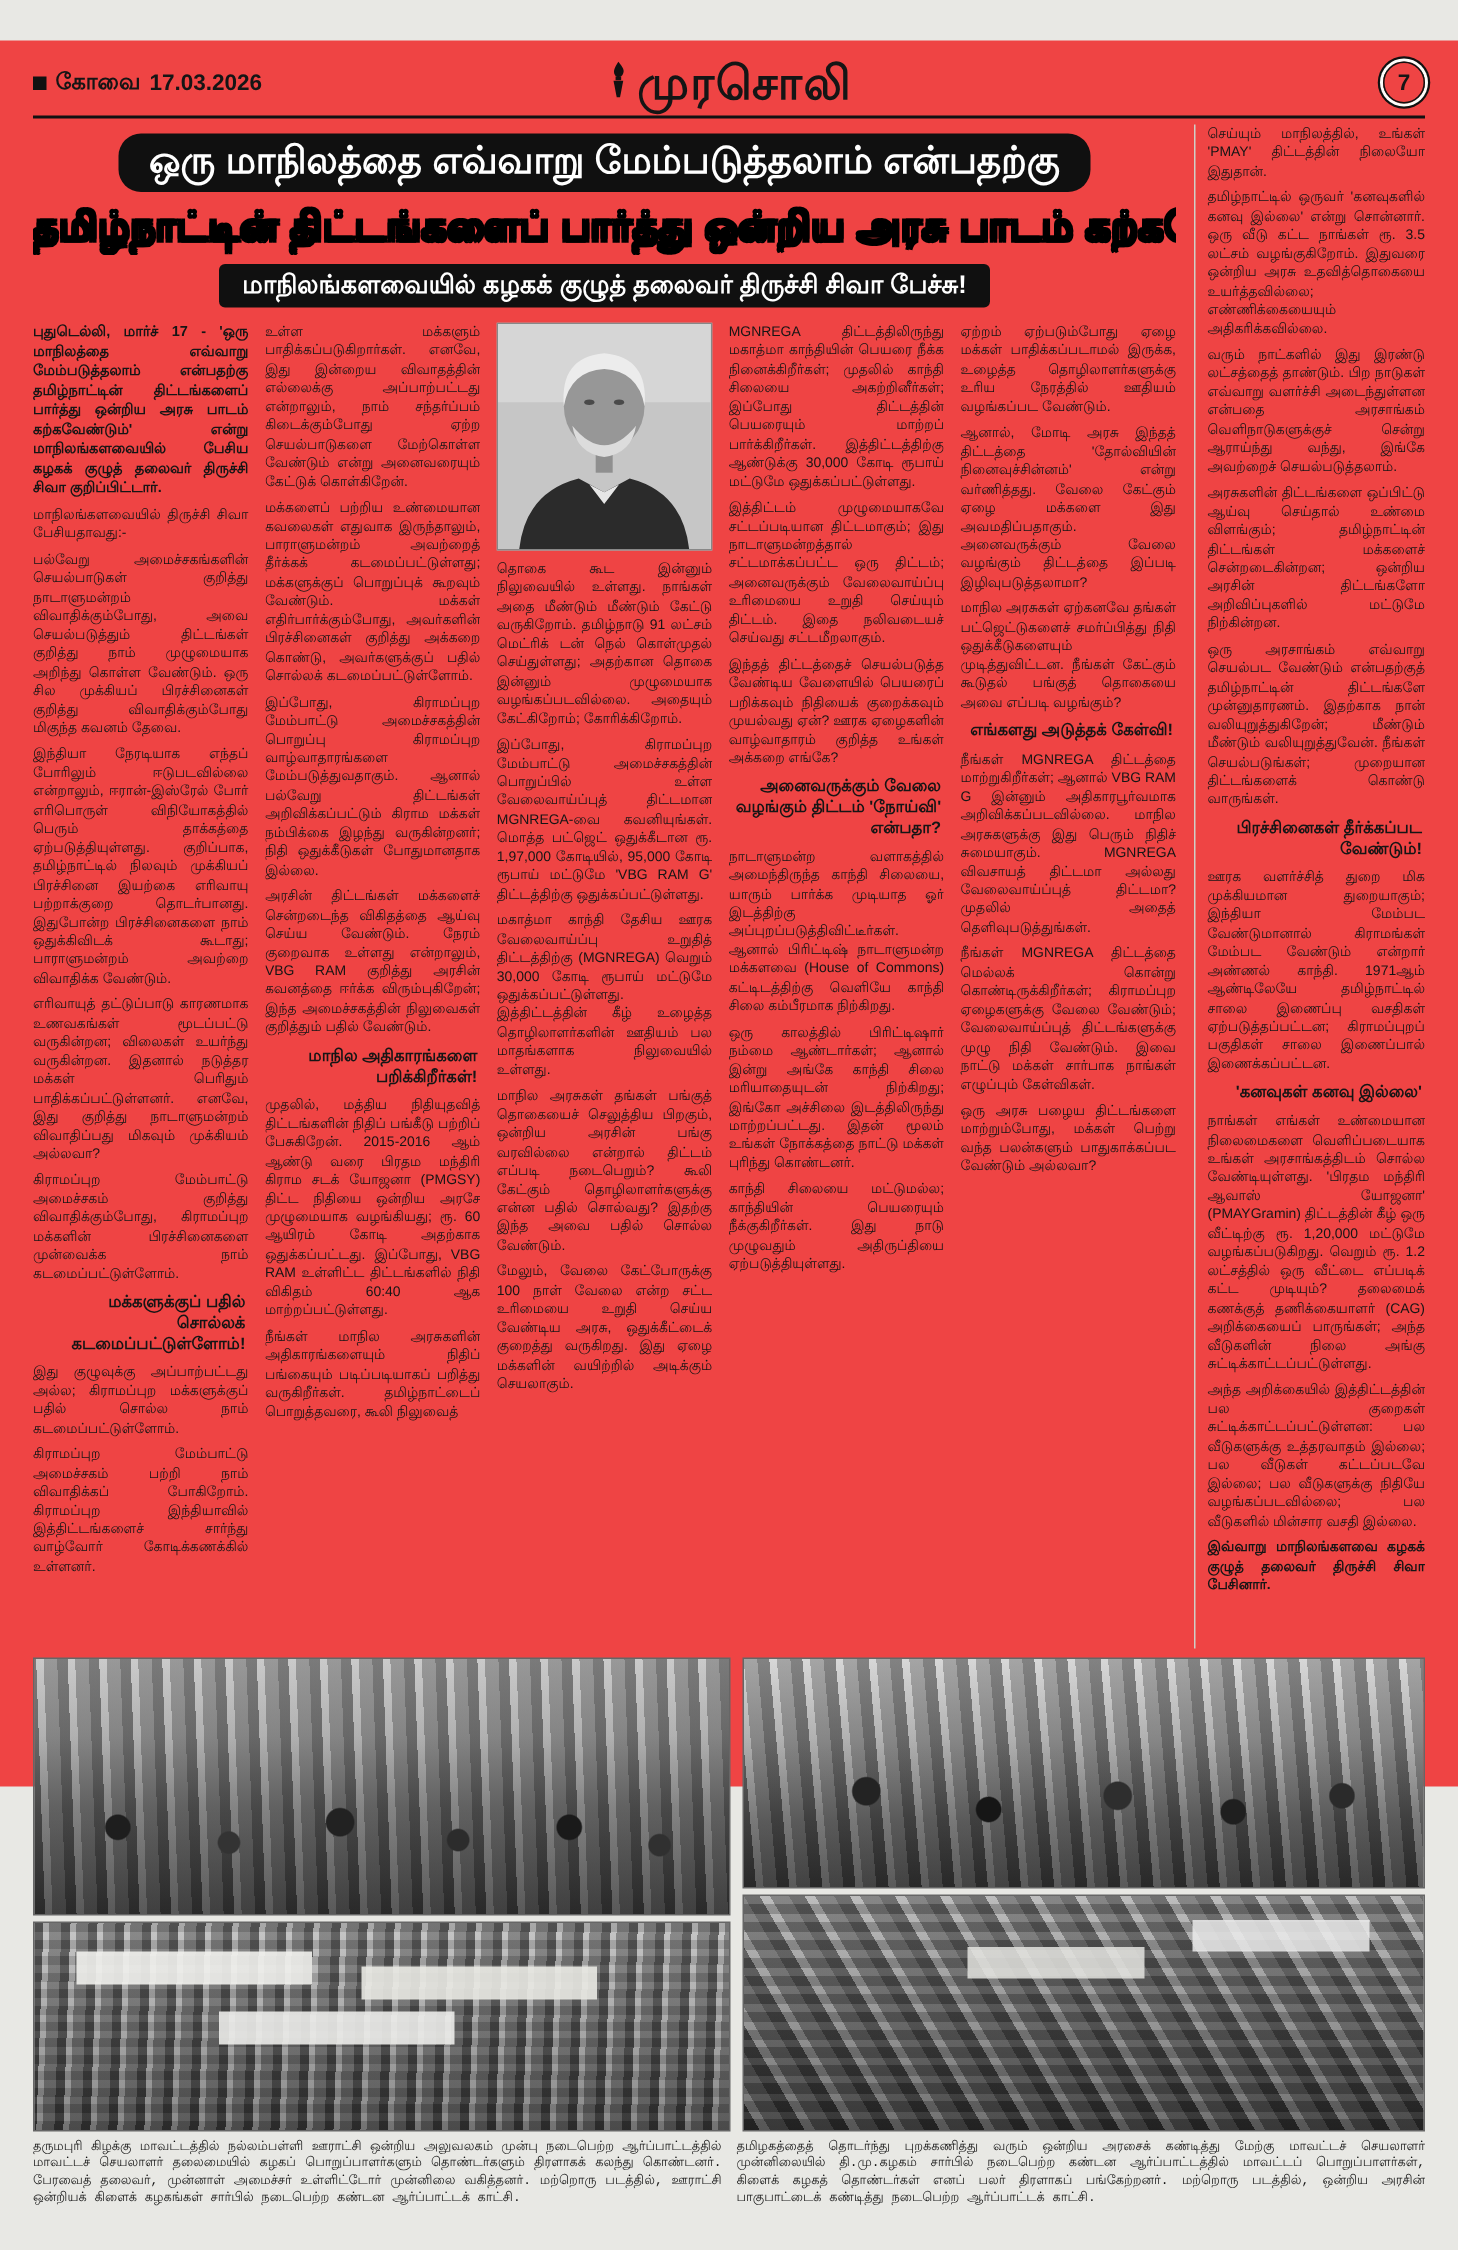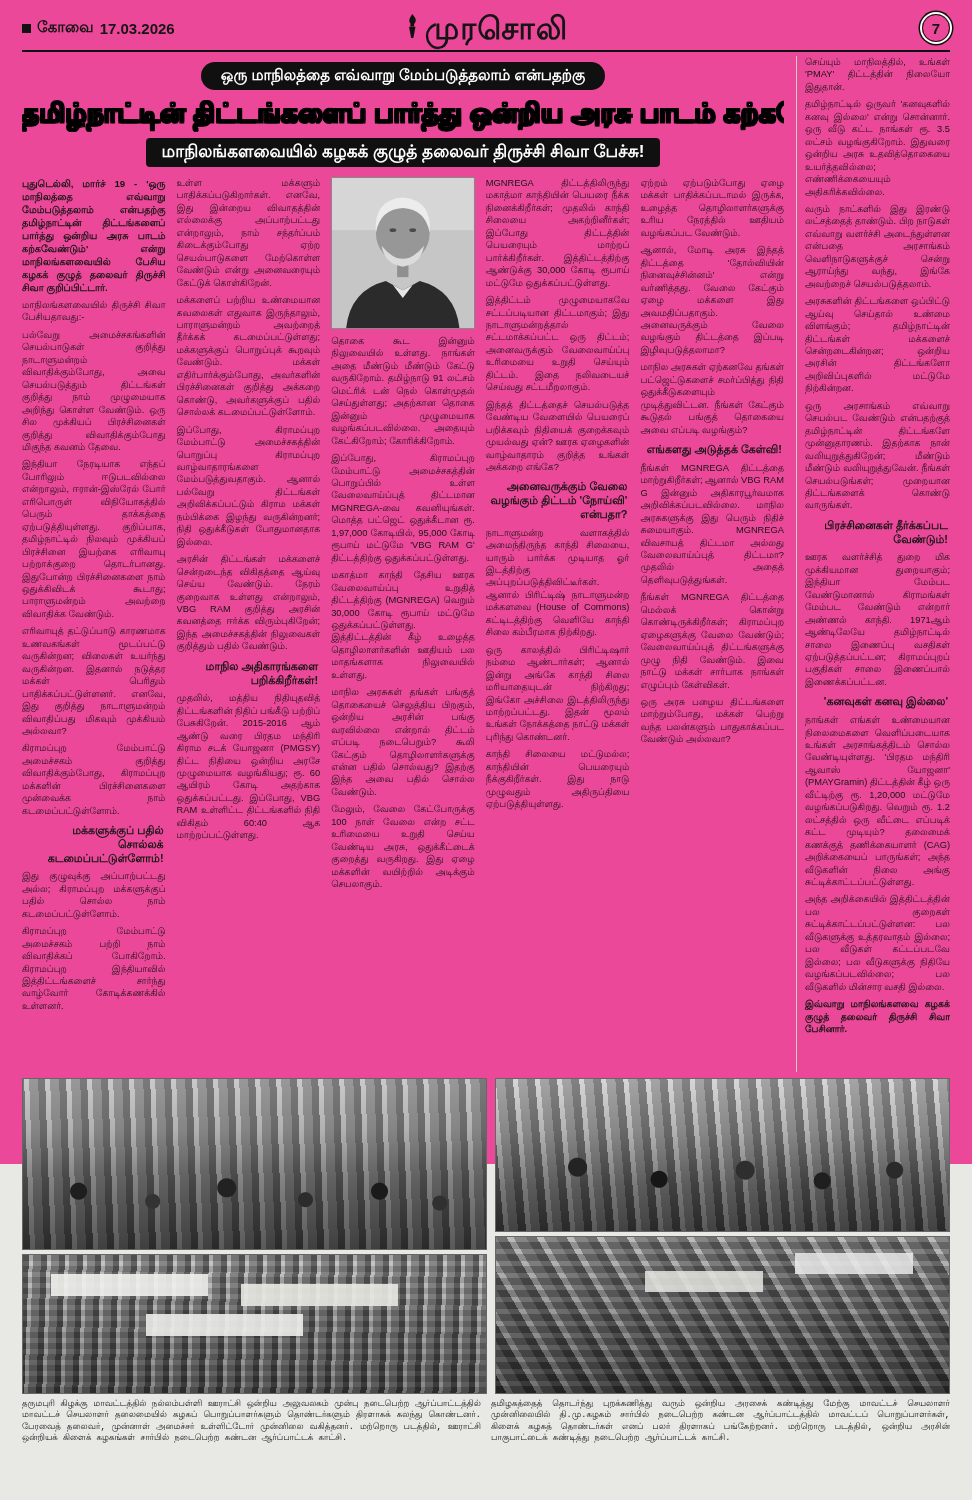--- a/index.html
+++ b/index.html
@@ -1,36 +1,36 @@
 <!DOCTYPE html>
 <html><head>
 <meta charset="utf-8">
 <style>
   html,body{margin:0;padding:0;background:#e8e8e4;}
   body{width:972px;height:1500px;overflow:hidden;font-family:"Liberation Sans", sans-serif;color:#151515;}
-  .page{box-sizing:border-box;width:972px;height:1164px;background:#ec4899;padding:6px 22px 0;}
+  .page{box-sizing:border-box;width:972px;height:1164px;background:#ef4444;padding:6px 22px 0;margin-top:27px;}
 
   
   .topbar{position:relative;height:44px;border-bottom:2.5px solid #111;display:flex;align-items:center;}
   .dateline{display:flex;align-items:center;gap:6px;font-weight:bold;font-size:15px;}
   .bullet{width:9px;height:9px;background:#111;display:inline-block;}
   .masthead{position:absolute;left:50%;transform:translateX(-50%);display:flex;align-items:flex-start;gap:4px;}
   .masthead-text{font-size:31px;font-weight:bold;letter-spacing:1px;line-height:1;}
   .torch{display:inline-block;line-height:0;}
   .pagenum{margin-left:auto;width:26px;height:26px;border:1.5px solid #111;border-radius:50%;
     box-shadow:0 0 0 2px #fdfdfa,0 0 0 3.5px #111;display:flex;align-items:center;justify-content:center;
     font-weight:bold;font-size:15px;}
 
   
   .main{display:flex;gap:12px;height:1016px;margin-top:4px;}
   .left-zone{width:762px;display:flex;flex-direction:column;}
   .right-col{width:154px;overflow:hidden;text-align:justify;border-left:1px solid #cfcfc8;padding-left:8px;box-sizing:border-box;}
 
   .kicker{display:table;margin:6px auto 6px;background:#101010;color:#fff;font-weight:bold;
-    font-size:15px;padding:4px 20px;border-radius:15px;white-space:nowrap;}
+    font-size:25px;padding:4px 20px;border-radius:15px;white-space:nowrap;}
   .headline{margin:2px 0 6px;text-align:center;font-size:26px;font-weight:800;letter-spacing:.5px;
     color:#fff;-webkit-text-stroke:1.3px #000;
     text-shadow:-1.2px -1.2px 0 #000,1.2px -1.2px 0 #000,-1.2px 1.2px 0 #000,1.2px 1.2px 0 #000;
     white-space:nowrap;overflow:hidden;}
   .subhead{display:table;margin:0 auto 10px;background:#101010;color:#fff;font-weight:bold;
     font-size:17px;padding:4px 16px;border-radius:4px;white-space:nowrap;}
 
   
   .columns{display:flex;gap:11px;flex:1;overflow:hidden;}
   .col{flex:1 1 0;overflow:hidden;text-align:justify;}
@@ -112,37 +112,38 @@
 
   <div class="main">
 
     <div class="left-zone">
       <div class="kicker">ஒரு மாநிலத்தை எவ்வாறு மேம்படுத்தலாம் என்பதற்கு</div>
       <h1 class="headline">தமிழ்நாட்டின் திட்டங்களைப் பார்த்து ஒன்றிய அரசு பாடம் கற்கவேண்டும்!</h1>
       <div class="subhead">மாநிலங்களவையில் கழகக் குழுத் தலைவர் திருச்சி சிவா பேச்சு!</div>
 
       <section class="columns">
         <div class="col">
-            <p class="col-para lead">புதுடெல்லி, மார்ச் 19 - 'ஒரு மாநிலத்தை எவ்வாறு மேம்படுத்தலாம் என்பதற்கு தமிழ்நாட்டின் திட்டங்களைப் பார்த்து ஒன்றிய அரசு பாடம் கற்கவேண்டும்' என்று மாநிலங்களவையில் பேசிய கழகக் குழுத் தலைவர் திருச்சி சிவா குறிப்பிட்டார்.</p>
+            <p class="col-para lead">புதுடெல்லி, மார்ச் 17 - 'ஒரு மாநிலத்தை எவ்வாறு மேம்படுத்தலாம் என்பதற்கு தமிழ்நாட்டின் திட்டங்களைப் பார்த்து ஒன்றிய அரசு பாடம் கற்கவேண்டும்' என்று மாநிலங்களவையில் பேசிய கழகக் குழுத் தலைவர் திருச்சி சிவா குறிப்பிட்டார்.</p>
             <p class="col-para">மாநிலங்களவையில் திருச்சி சிவா பேசியதாவது:-</p>
             <p class="col-para">பல்வேறு அமைச்சகங்களின் செயல்பாடுகள் குறித்து நாடாளுமன்றம் விவாதிக்கும்போது, அவை செயல்படுத்தும் திட்டங்கள் குறித்து நாம் முழுமையாக அறிந்து கொள்ள வேண்டும். ஒரு சில முக்கியப் பிரச்சினைகள் குறித்து விவாதிக்கும்போது மிகுந்த கவனம் தேவை.</p>
             <p class="col-para">இந்தியா நேரடியாக எந்தப் போரிலும் ஈடுபடவில்லை என்றாலும், ஈரான்-இஸ்ரேல் போர் எரிபொருள் விநியோகத்தில் பெரும் தாக்கத்தை ஏற்படுத்தியுள்ளது. குறிப்பாக, தமிழ்நாட்டில் நிலவும் முக்கியப் பிரச்சினை இயற்கை எரிவாயு பற்றாக்குறை தொடர்பானது. இதுபோன்ற பிரச்சினைகளை நாம் ஒதுக்கிவிடக் கூடாது; பாராளுமன்றம் அவற்றை விவாதிக்க வேண்டும்.</p>
             <p class="col-para">எரிவாயுத் தட்டுப்பாடு காரணமாக உணவகங்கள் மூடப்பட்டு வருகின்றன; விலைகள் உயர்ந்து வருகின்றன. இதனால் நடுத்தர மக்கள் பெரிதும் பாதிக்கப்பட்டுள்ளனர். எனவே, இது குறித்து நாடாளுமன்றம் விவாதிப்பது மிகவும் முக்கியம் அல்லவா?</p>
             <p class="col-para">கிராமப்புற மேம்பாட்டு அமைச்சகம் குறித்து விவாதிக்கும்போது, கிராமப்புற மக்களின் பிரச்சினைகளை முன்வைக்க நாம் கடமைப்பட்டுள்ளோம்.</p>
             <h3 class="col-heading">மக்களுக்குப் பதில் சொல்லக் கடமைப்பட்டுள்ளோம்!</h3>
             <p class="col-para">இது குழுவுக்கு அப்பாற்பட்டது அல்ல; கிராமப்புற மக்களுக்குப் பதில் சொல்ல நாம் கடமைப்பட்டுள்ளோம்.</p>
             <p class="col-para">கிராமப்புற மேம்பாட்டு அமைச்சகம் பற்றி நாம் விவாதிக்கப் போகிறோம். கிராமப்புற இந்தியாவில் இத்திட்டங்களைச் சார்ந்து வாழ்வோர் கோடிக்கணக்கில் உள்ளனர்.</p>
           </div>
         <div class="col">
             <p class="col-para">உள்ள மக்களும் பாதிக்கப்படுகிறார்கள். எனவே, இது இன்றைய விவாதத்தின் எல்லைக்கு அப்பாற்பட்டது என்றாலும், நாம் சந்தர்ப்பம் கிடைக்கும்போது ஏற்ற செயல்பாடுகளை மேற்கொள்ள வேண்டும் என்று அனைவரையும் கேட்டுக் கொள்கிறேன்.</p>
             <p class="col-para">மக்களைப் பற்றிய உண்மையான கவலைகள் எதுவாக இருந்தாலும், பாராளுமன்றம் அவற்றைத் தீர்க்கக் கடமைப்பட்டுள்ளது; மக்களுக்குப் பொறுப்புக் கூறவும் வேண்டும். மக்கள் எதிர்பார்க்கும்போது, அவர்களின் பிரச்சினைகள் குறித்து அக்கறை கொண்டு, அவர்களுக்குப் பதில் சொல்லக் கடமைப்பட்டுள்ளோம்.</p>
             <p class="col-para">இப்போது, கிராமப்புற மேம்பாட்டு அமைச்சகத்தின் பொறுப்பு கிராமப்புற வாழ்வாதாரங்களை மேம்படுத்துவதாகும். ஆனால் பல்வேறு திட்டங்கள் அறிவிக்கப்பட்டும் கிராம மக்கள் நம்பிக்கை இழந்து வருகின்றனர்; நிதி ஒதுக்கீடுகள் போதுமானதாக இல்லை.</p>
             <p class="col-para">அரசின் திட்டங்கள் மக்களைச் சென்றடைந்த விகிதத்தை ஆய்வு செய்ய வேண்டும். நேரம் குறைவாக உள்ளது என்றாலும், VBG RAM குறித்து அரசின் கவனத்தை ஈர்க்க விரும்புகிறேன்; இந்த அமைச்சகத்தின் நிலுவைகள் குறித்தும் பதில் வேண்டும்.</p>
             <h3 class="col-heading">மாநில அதிகாரங்களை பறிக்கிறீர்கள்!</h3>
             <p class="col-para">முதலில், மத்திய நிதியுதவித் திட்டங்களின் நிதிப் பங்கீடு பற்றிப் பேசுகிறேன். 2015-2016 ஆம் ஆண்டு வரை பிரதம மந்திரி கிராம சடக் யோஜனா (PMGSY) திட்ட நிதியை ஒன்றிய அரசே முழுமையாக வழங்கியது; ரூ. 60 ஆயிரம் கோடி அதற்காக ஒதுக்கப்பட்டது. இப்போது, VBG RAM உள்ளிட்ட திட்டங்களில் நிதி விகிதம் 60:40 ஆக மாற்றப்பட்டுள்ளது.</p>
+            <p class="col-para">நீங்கள் மாநில அரசுகளின் அதிகாரங்களையும் நிதிப் பங்கையும் படிப்படியாகப் பறித்து வருகிறீர்கள். தமிழ்நாட்டைப் பொறுத்தவரை, கூலி நிலுவைத்</p>
           </div>
         <div class="col">
           <figure class="portrait">
             <svg viewBox="0 0 100 115" preserveAspectRatio="none" aria-hidden="true">
               <rect width="100" height="115" fill="#c6c6c6"></rect>
               <rect width="100" height="40" fill="#d6d6d6"></rect>
               <rect x="46" y="62" width="8" height="14" fill="#8f8f8f"></rect>
               <path d="M10 115 Q13 86 38 79 L50 86 L62 79 Q87 86 90 115 Z" fill="#2b2b2b"></path>
               <path d="M43 82 L50 92 L57 82 L50 86 Z" fill="#e6e6e6"></path>
               <ellipse cx="50" cy="42" rx="19" ry="23" fill="#979797"></ellipse>

